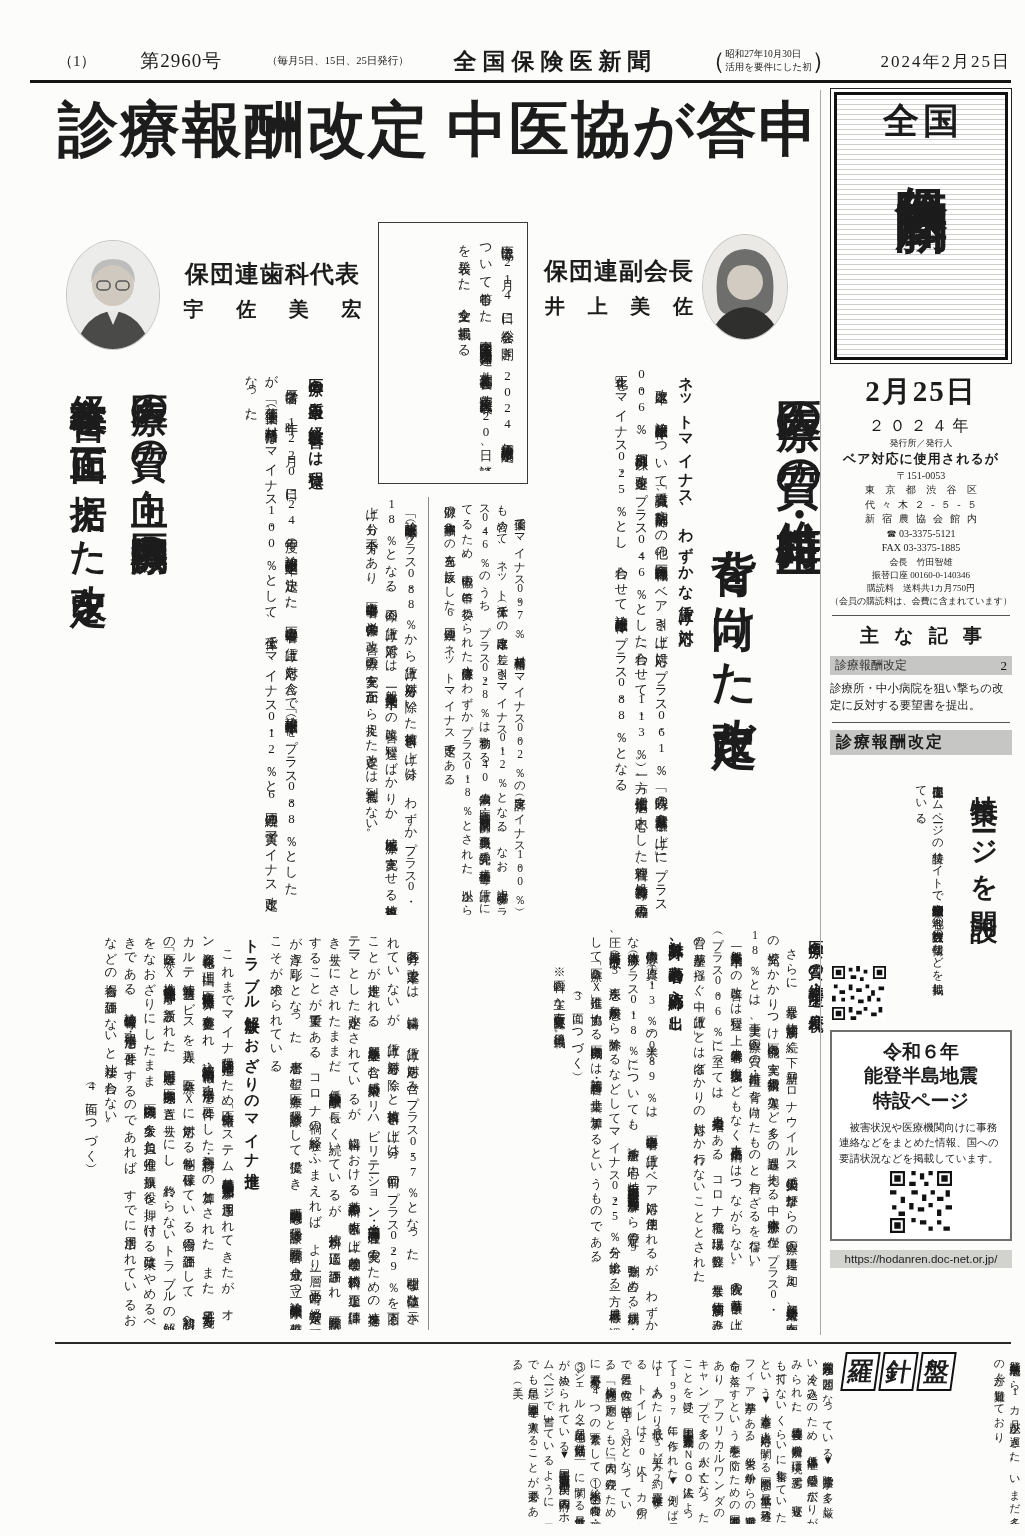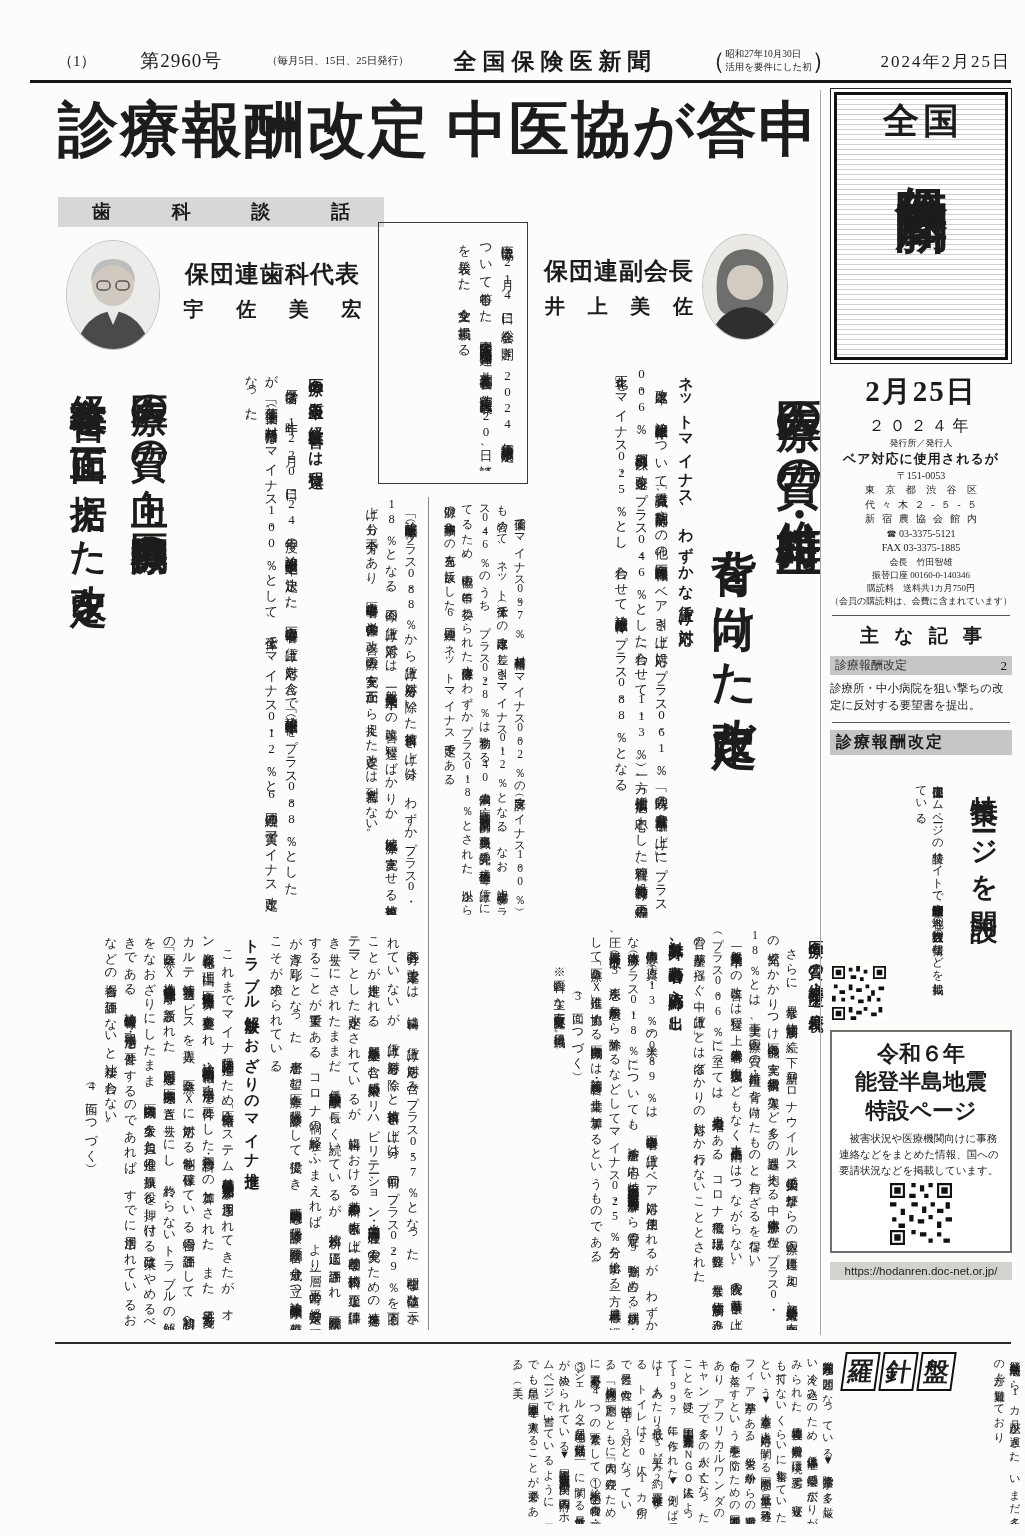--- a/index.html
+++ b/index.html
@@ -95,21 +95,21 @@
   .feature-label{background:#c6c6c4;font-family:"Liberation Sans","DejaVu Sans",sans-serif;
                  font-size:16px;font-weight:bold;padding:2px 6px;letter-spacing:2px;}
   .feature-headline{position:absolute;right:10px;top:44px;height:246px;writing-mode:vertical-rl;
                     text-orientation:upright;font-family:"Liberation Sans","DejaVu Sans",sans-serif;
                     font-size:27px;font-weight:bold;letter-spacing:4px;}
   .feature-body{position:absolute;right:66px;top:48px;height:218px;width:52px;
                 writing-mode:vertical-rl;text-orientation:upright;font-size:11.5px;line-height:16.5px;overflow:hidden;}
   .qr{display:block;}
   .feature-qr{position:absolute;left:2px;bottom:6px;width:54px;height:54px;}
   .noto-box{border:2px solid #707070;margin-top:4px;padding:8px 6px 6px;text-align:center;background:#fff;}
-  .noto-title{font-family:"Liberation Sans","DejaVu Sans",sans-serif;font-size:22px;font-weight:bold;line-height:1.3;}
+  .noto-title{font-family:"Liberation Sans","DejaVu Sans",sans-serif;font-size:19px;font-weight:bold;line-height:1.3;}
   .noto-body{font-size:10.5px;line-height:1.5;text-align:left;margin:6px 1px 4px;text-indent:1em;
              font-family:"Liberation Sans","DejaVu Sans",sans-serif;color:#222;}
   .noto-qr{width:62px;height:62px;margin:2px auto 0;}
   .url-bar{background:#d2d2cf;font-size:11.5px;text-align:center;padding:3px 0;margin-top:9px;
            font-family:"Liberation Sans","DejaVu Sans",sans-serif;}
 
   
   .bottom-rule{position:absolute;left:55px;right:14px;top:1342px;height:2px;background:#2a2a2a;}
   .compass-logo{position:absolute;left:843px;top:1352px;display:flex;gap:3px;}
   .compass-logo span{display:block;border:2.5px solid #111;font-size:25px;font-weight:bold;
@@ -135,21 +135,20 @@
         <span>活用を要件にした初</span>
       </span>
       <span class="th-paren">）</span>
     </span>
     <span class="th-date">2024年2月25日</span>
   </div>
   <div class="header-rule"></div>
 
   <div class="main-headline">診療報酬改定 中医協が答申</div>
 
-  <div class="section-bar" style="left:58px;top:197px;width:326px;">歯科談話</div>
   <div class="portrait" style="left:66px;top:240px;width:92px;height:108px;">
     <svg viewBox="0 0 92 108">
       <rect width="92" height="108" fill="#ececea"></rect>
       <circle cx="46" cy="44" r="21" fill="#cfc9c0"></circle>
       <path d="M24,42 Q24,18 46,18 Q68,18 68,42 L64,34 Q56,24 46,24 Q36,24 28,34 Z" fill="#bdbdbb"></path>
       <rect x="30" y="40" width="13" height="9" rx="4" fill="none" stroke="#555" stroke-width="1.5"></rect>
       <rect x="49" y="40" width="13" height="9" rx="4" fill="none" stroke="#555" stroke-width="1.5"></rect>
       <path d="M8,108 Q18,72 46,70 Q74,72 84,108 Z" fill="#4a4a48"></path>
       <path d="M40,70 L46,84 L52,70 Z" fill="#e8e8e6"></path>
     </svg>

